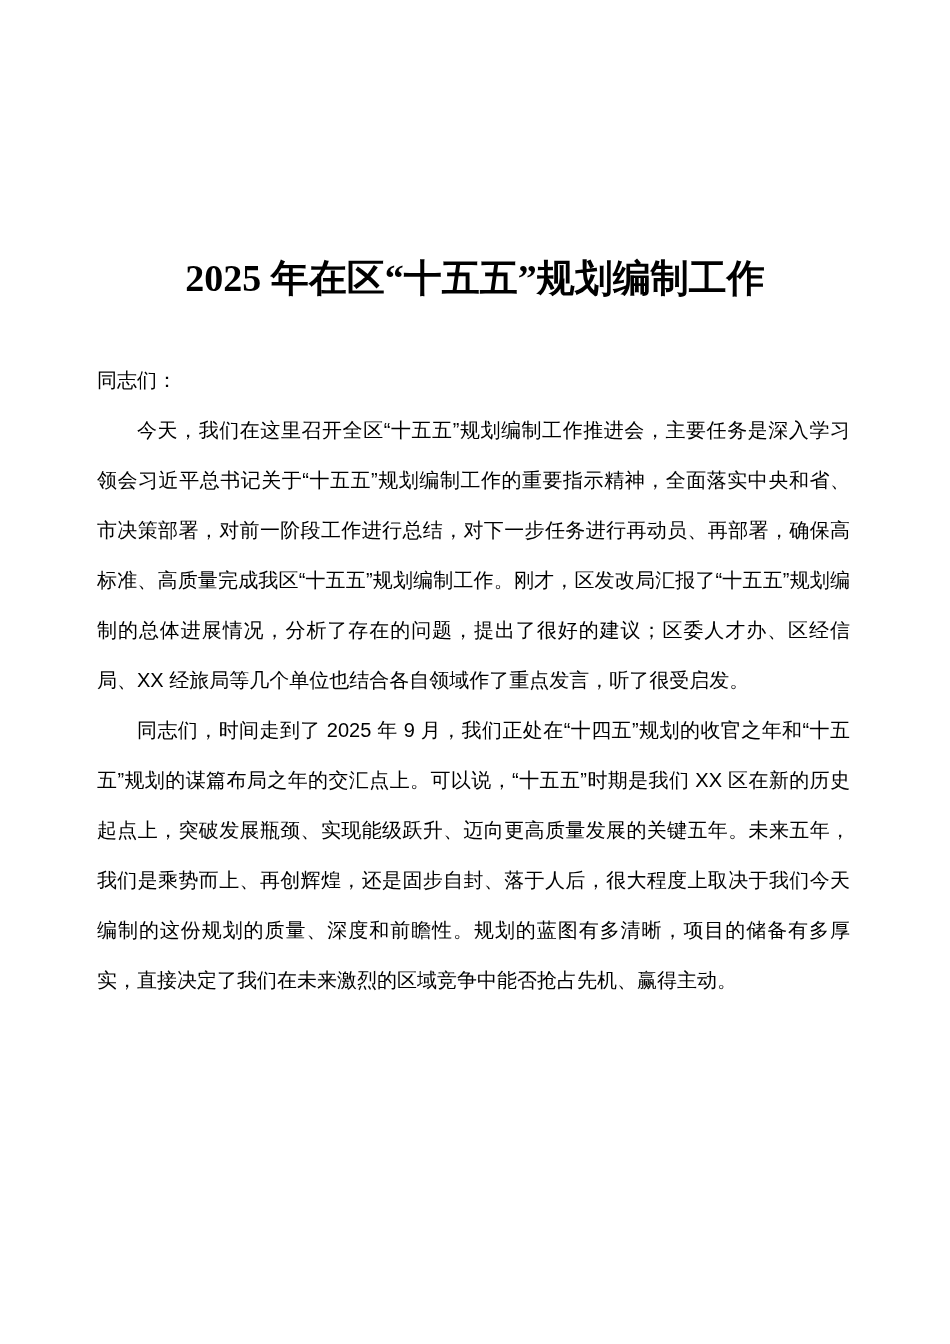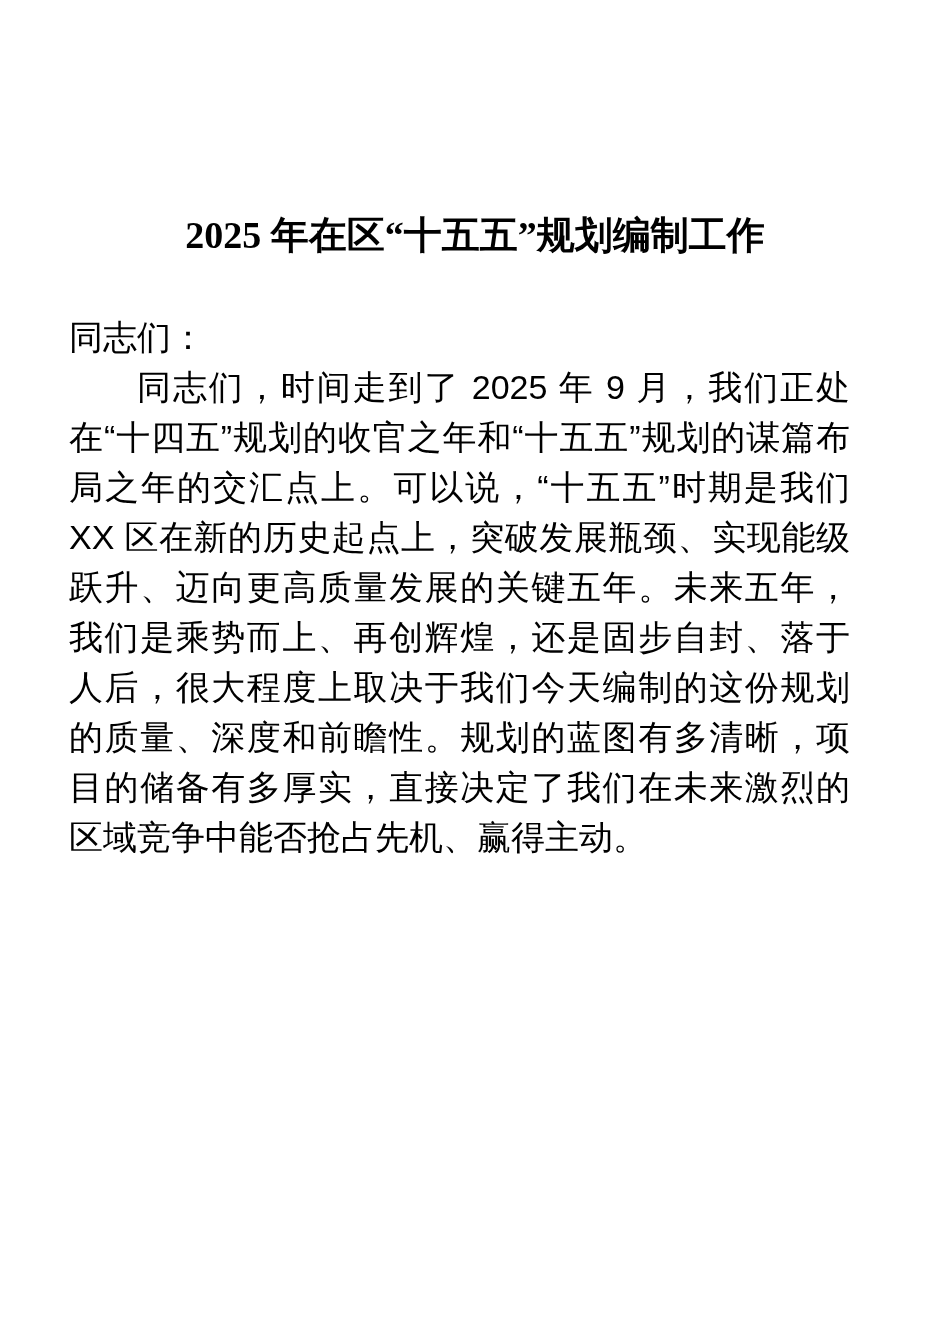--- a/index.html
+++ b/index.html
@@ -19,27 +19,28 @@
     padding-top: 185px;
     text-align: center;
     font-family: "Liberation Serif", "DejaVu Serif", serif;
     font-weight: bold;
     font-size: 38px;
     line-height: 50px;
     color: #000000;
   }
   .doc-title .title-line {
     display: block;
+    margin-top: 43px;
   }
   .doc-body {
     margin-top: 52px;
-    padding-left: 69px;
+    padding-left: 97px;
     padding-right: 100px;
     font-family: "Liberation Sans", "DejaVu Sans", sans-serif;
-    font-size: 34px;
+    font-size: 20px;
     line-height: 50px;
     color: #000000;
     text-align: justify;
   }
   .doc-body p {
     margin: 0;
     padding: 0;
   }
   .doc-body p.indent {
     text-indent: 2em;
@@ -49,16 +50,17 @@
 <body>
 
 <div class="page">
 
   <h1 class="doc-title">
     <span class="title-line">2025 年在区“十五五”规划编制工作</span>
   </h1>
 
   <div class="doc-body">
     <p>同志们：</p>
+    <p class="indent">今天，我们在这里召开全区“十五五”规划编制工作推进会，主要任务是深入学习领会习近平总书记关于“十五五”规划编制工作的重要指示精神，全面落实中央和省、市决策部署，对前一阶段工作进行总结，对下一步任务进行再动员、再部署，确保高标准、高质量完成我区“十五五”规划编制工作。刚才，区发改局汇报了“十五五”规划编制的总体进展情况，分析了存在的问题，提出了很好的建议；区委人才办、区经信局、XX 经旅局等几个单位也结合各自领域作了重点发言，听了很受启发。</p>
     <p class="indent">同志们，时间走到了 2025 年 9 月，我们正处在“十四五”规划的收官之年和“十五五”规划的谋篇布局之年的交汇点上。可以说，“十五五”时期是我们 XX 区在新的历史起点上，突破发展瓶颈、实现能级跃升、迈向更高质量发展的关键五年。未来五年，我们是乘势而上、再创辉煌，还是固步自封、落于人后，很大程度上取决于我们今天编制的这份规划的质量、深度和前瞻性。规划的蓝图有多清晰，项目的储备有多厚实，直接决定了我们在未来激烈的区域竞争中能否抢占先机、赢得主动。</p>
   </div>
 
 </div>
 
 </body></html>

